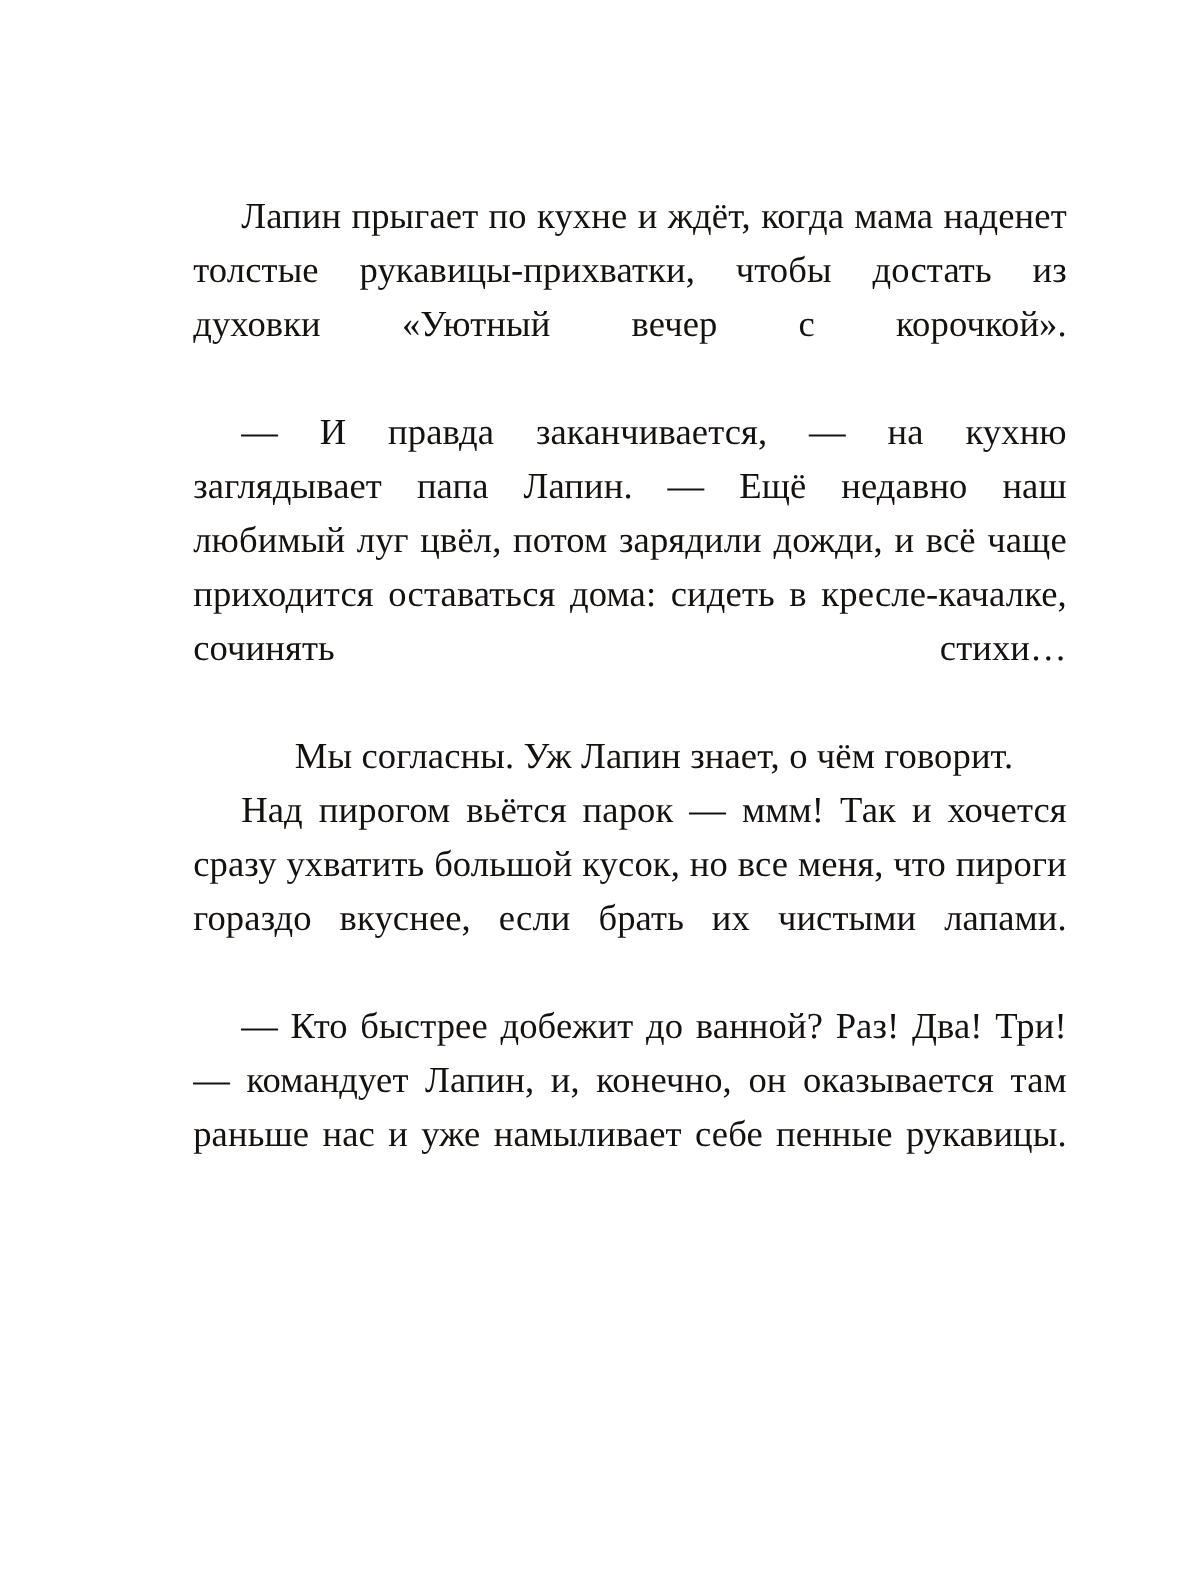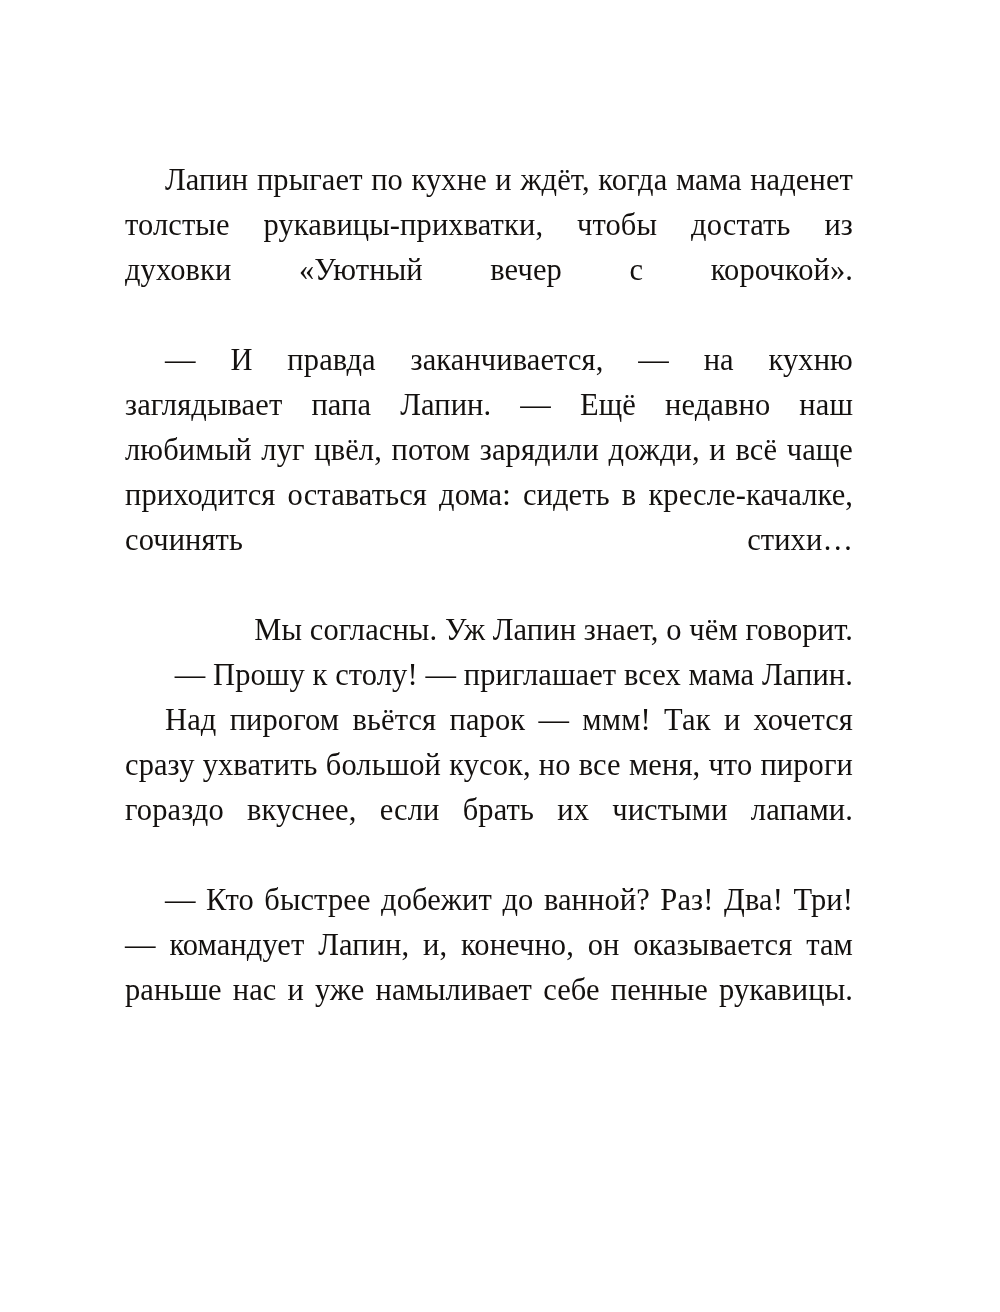--- a/index.html
+++ b/index.html
@@ -14,20 +14,21 @@
     color: #14110f;
     overflow: hidden;
   }
 
   .page {
     position: relative;
     width: 844px;
     height: 1312px;
     background: #ffffff;
     box-sizing: border-box;
+    margin-left: 36px;
   }
 
   .text-block {
     position: absolute;
     left: 125px;
     top: 158px;
     width: 728px;
   }
 
   .para {
@@ -51,37 +52,36 @@
     width: 100%;
   }
 
   
   .para:after { display: none; }
 
   .para.justify-last:after { display: inline-block; }
 
   
   .para.single {
-    text-align: right;
+    text-align: center;
   }
 </style>
 </head>
 <body>
 
 <div class="page">
   <div class="text-block">
 
     <p class="para justify-last">Лапин прыгает по кухне и ждёт, когда мама наденет толстые рукавицы-прихватки, чтобы достать из духовки «Уютный вечер с корочкой».</p>
 
 
     <p class="para justify-last">— И правда заканчивается, — на кухню заглядывает папа Лапин. — Ещё недавно наш любимый луг цвёл, потом зарядили дожди, и всё чаще приходится оставаться дома: сидеть в кресле-качалке, сочинять стихи…</p>
 
 
     <p class="para single">Мы согласны. Уж Лапин знает, о чём говорит.</p>
 
-    <p class="para single">— Прошу к столу! — приглашает всех мама Лапин.</p>
 
     <p class="para justify-last">Над пирогом вьётся парок — ммм! Так и хочется сразу ухватить большой кусок, но все меня, что пироги гораздо вкуснее, если брать их чистыми лапами.</p>
 
     <p class="para justify-last">— Кто быстрее добежит до ванной? Раз! Два! Три! — командует Лапин, и, конечно, он оказывается там раньше нас и уже намыливает себе пенные рукавицы.</p>
 
   </div>
 </div>
 
 </body></html>

